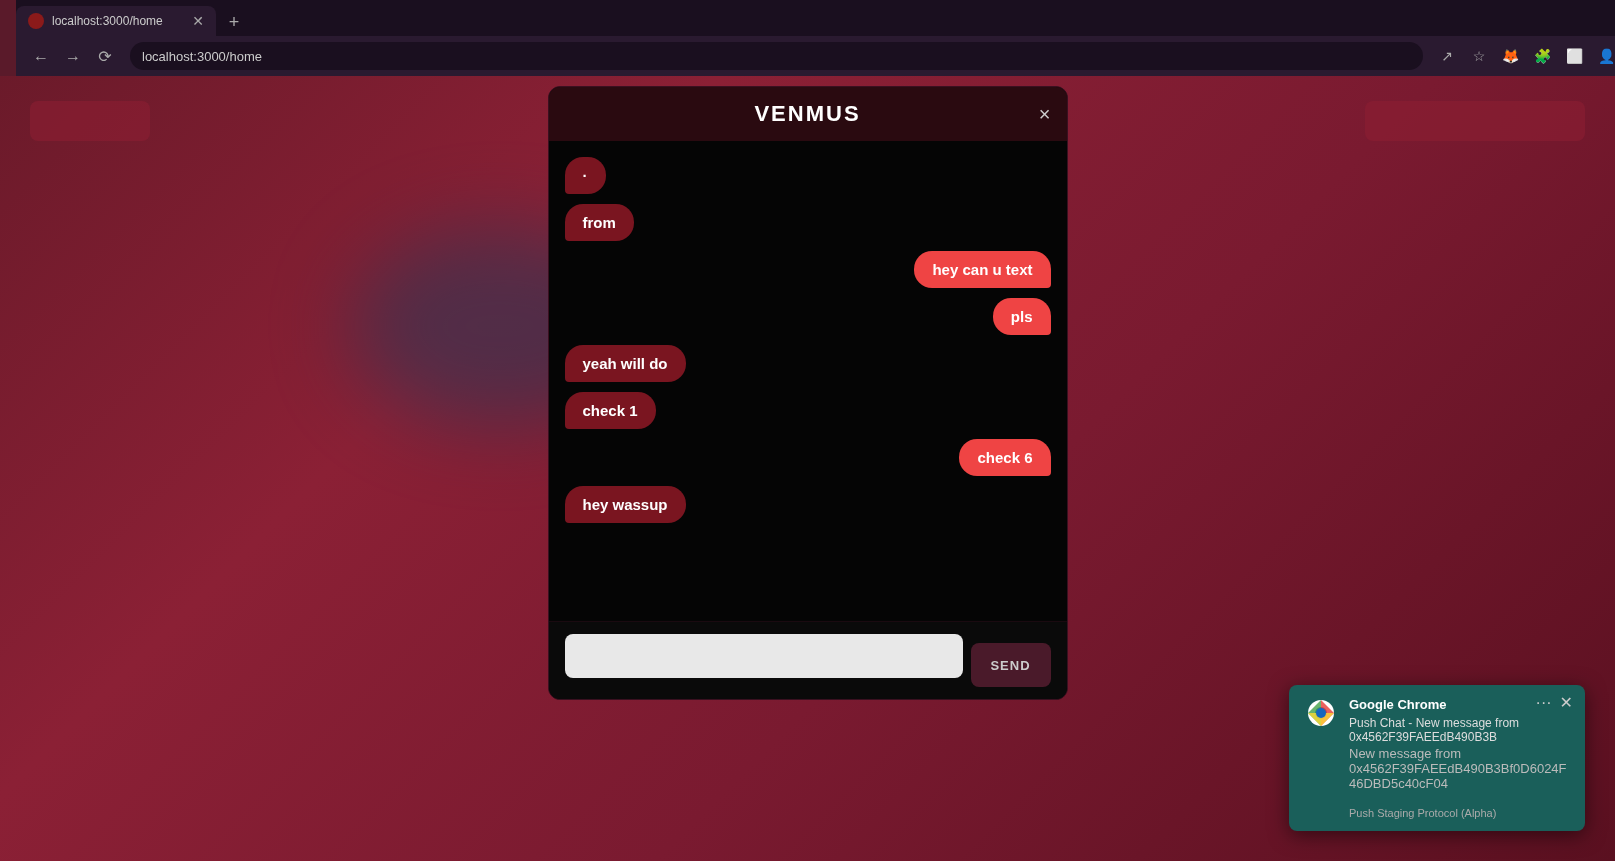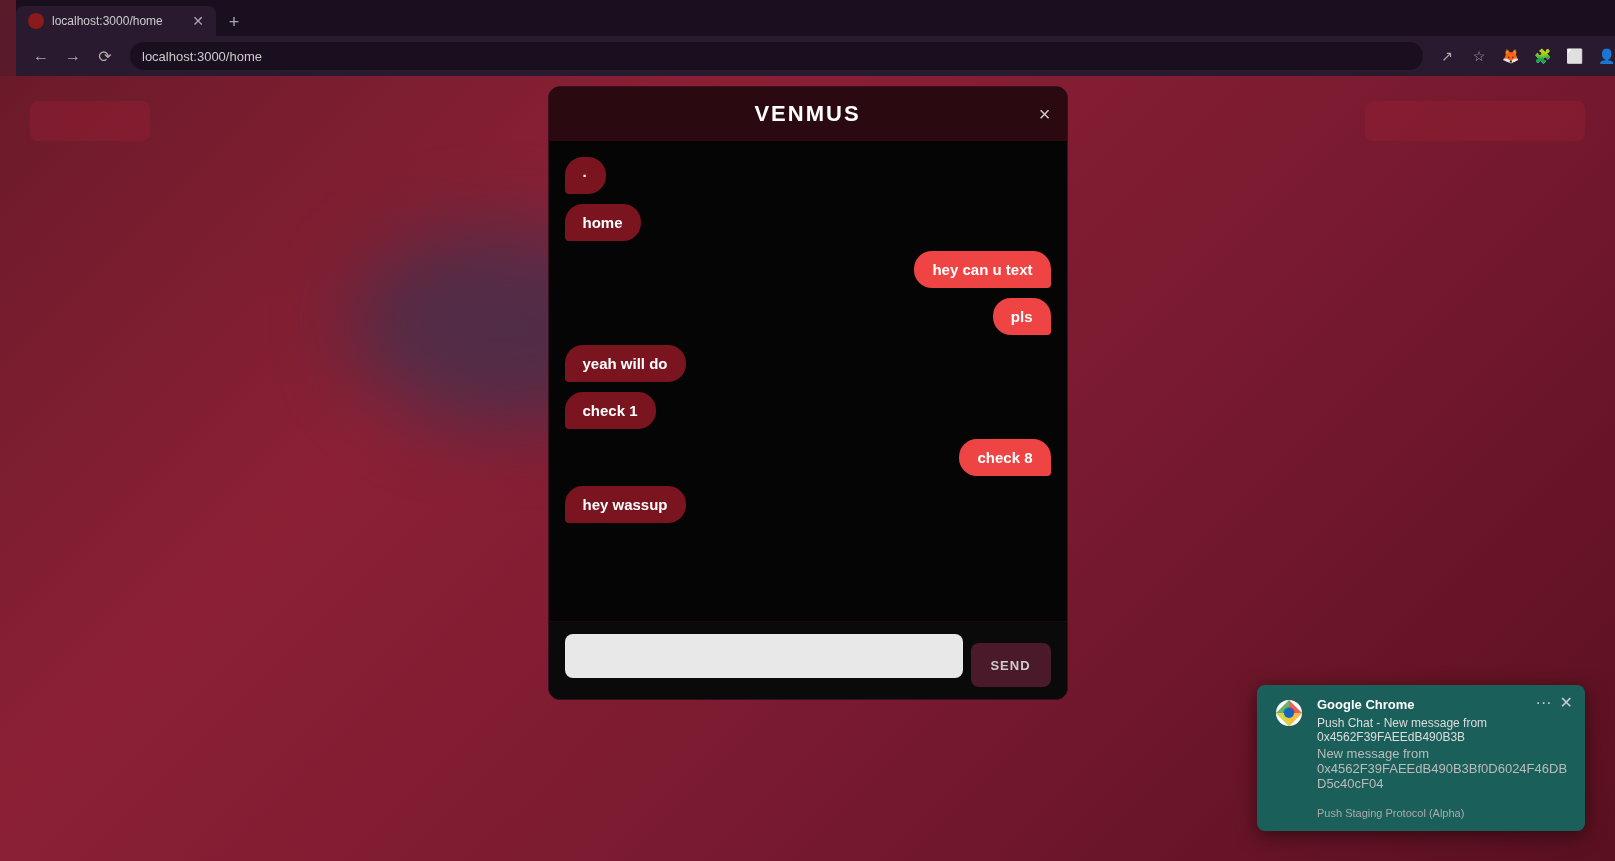--- a/index.html
+++ b/index.html
@@ -318,21 +318,21 @@
       cursor: pointer;
       letter-spacing: 1px;
       margin-top: 9px;
     }
 
     
     .chrome-notification {
       position: absolute;
       bottom: 30px;
       right: 30px;
-      width: 328px;
+      width: 296px;
       background: #1a5f5a;
       border-radius: 8px;
       padding: 12px 16px;
       display: flex;
       align-items: flex-start;
       gap: 12px;
       box-shadow: 0 4px 20px rgba(0,0,0,0.5);
     }
 
     .notif-icon {
@@ -441,26 +441,26 @@
     <div class="chat-modal">
 
       <div class="modal-header">
         <span class="modal-title">VENMUS</span>
         <button class="modal-close">×</button>
       </div>
 
       <div class="chat-body" id="chat-body">
 
       <div class="message-bubble left">·</div>
-          <div class="message-bubble left">home</div>
+          <div class="message-bubble left">from</div>
           <div class="message-bubble right">hey can u text</div>
           <div class="message-bubble right">pls</div>
           <div class="message-bubble left">yeah will do</div>
           <div class="message-bubble left">check 1</div>
-          <div class="message-bubble right">check 8</div>
+          <div class="message-bubble right">check 6</div>
           <div class="message-bubble left">hey wassup</div>
         </div>
 
       <div class="chat-input-area">
         <input class="chat-input" type="text" placeholder="" style="">
         <button class="send-button">SEND</button>
       </div>
     </div>
   </div>
 

